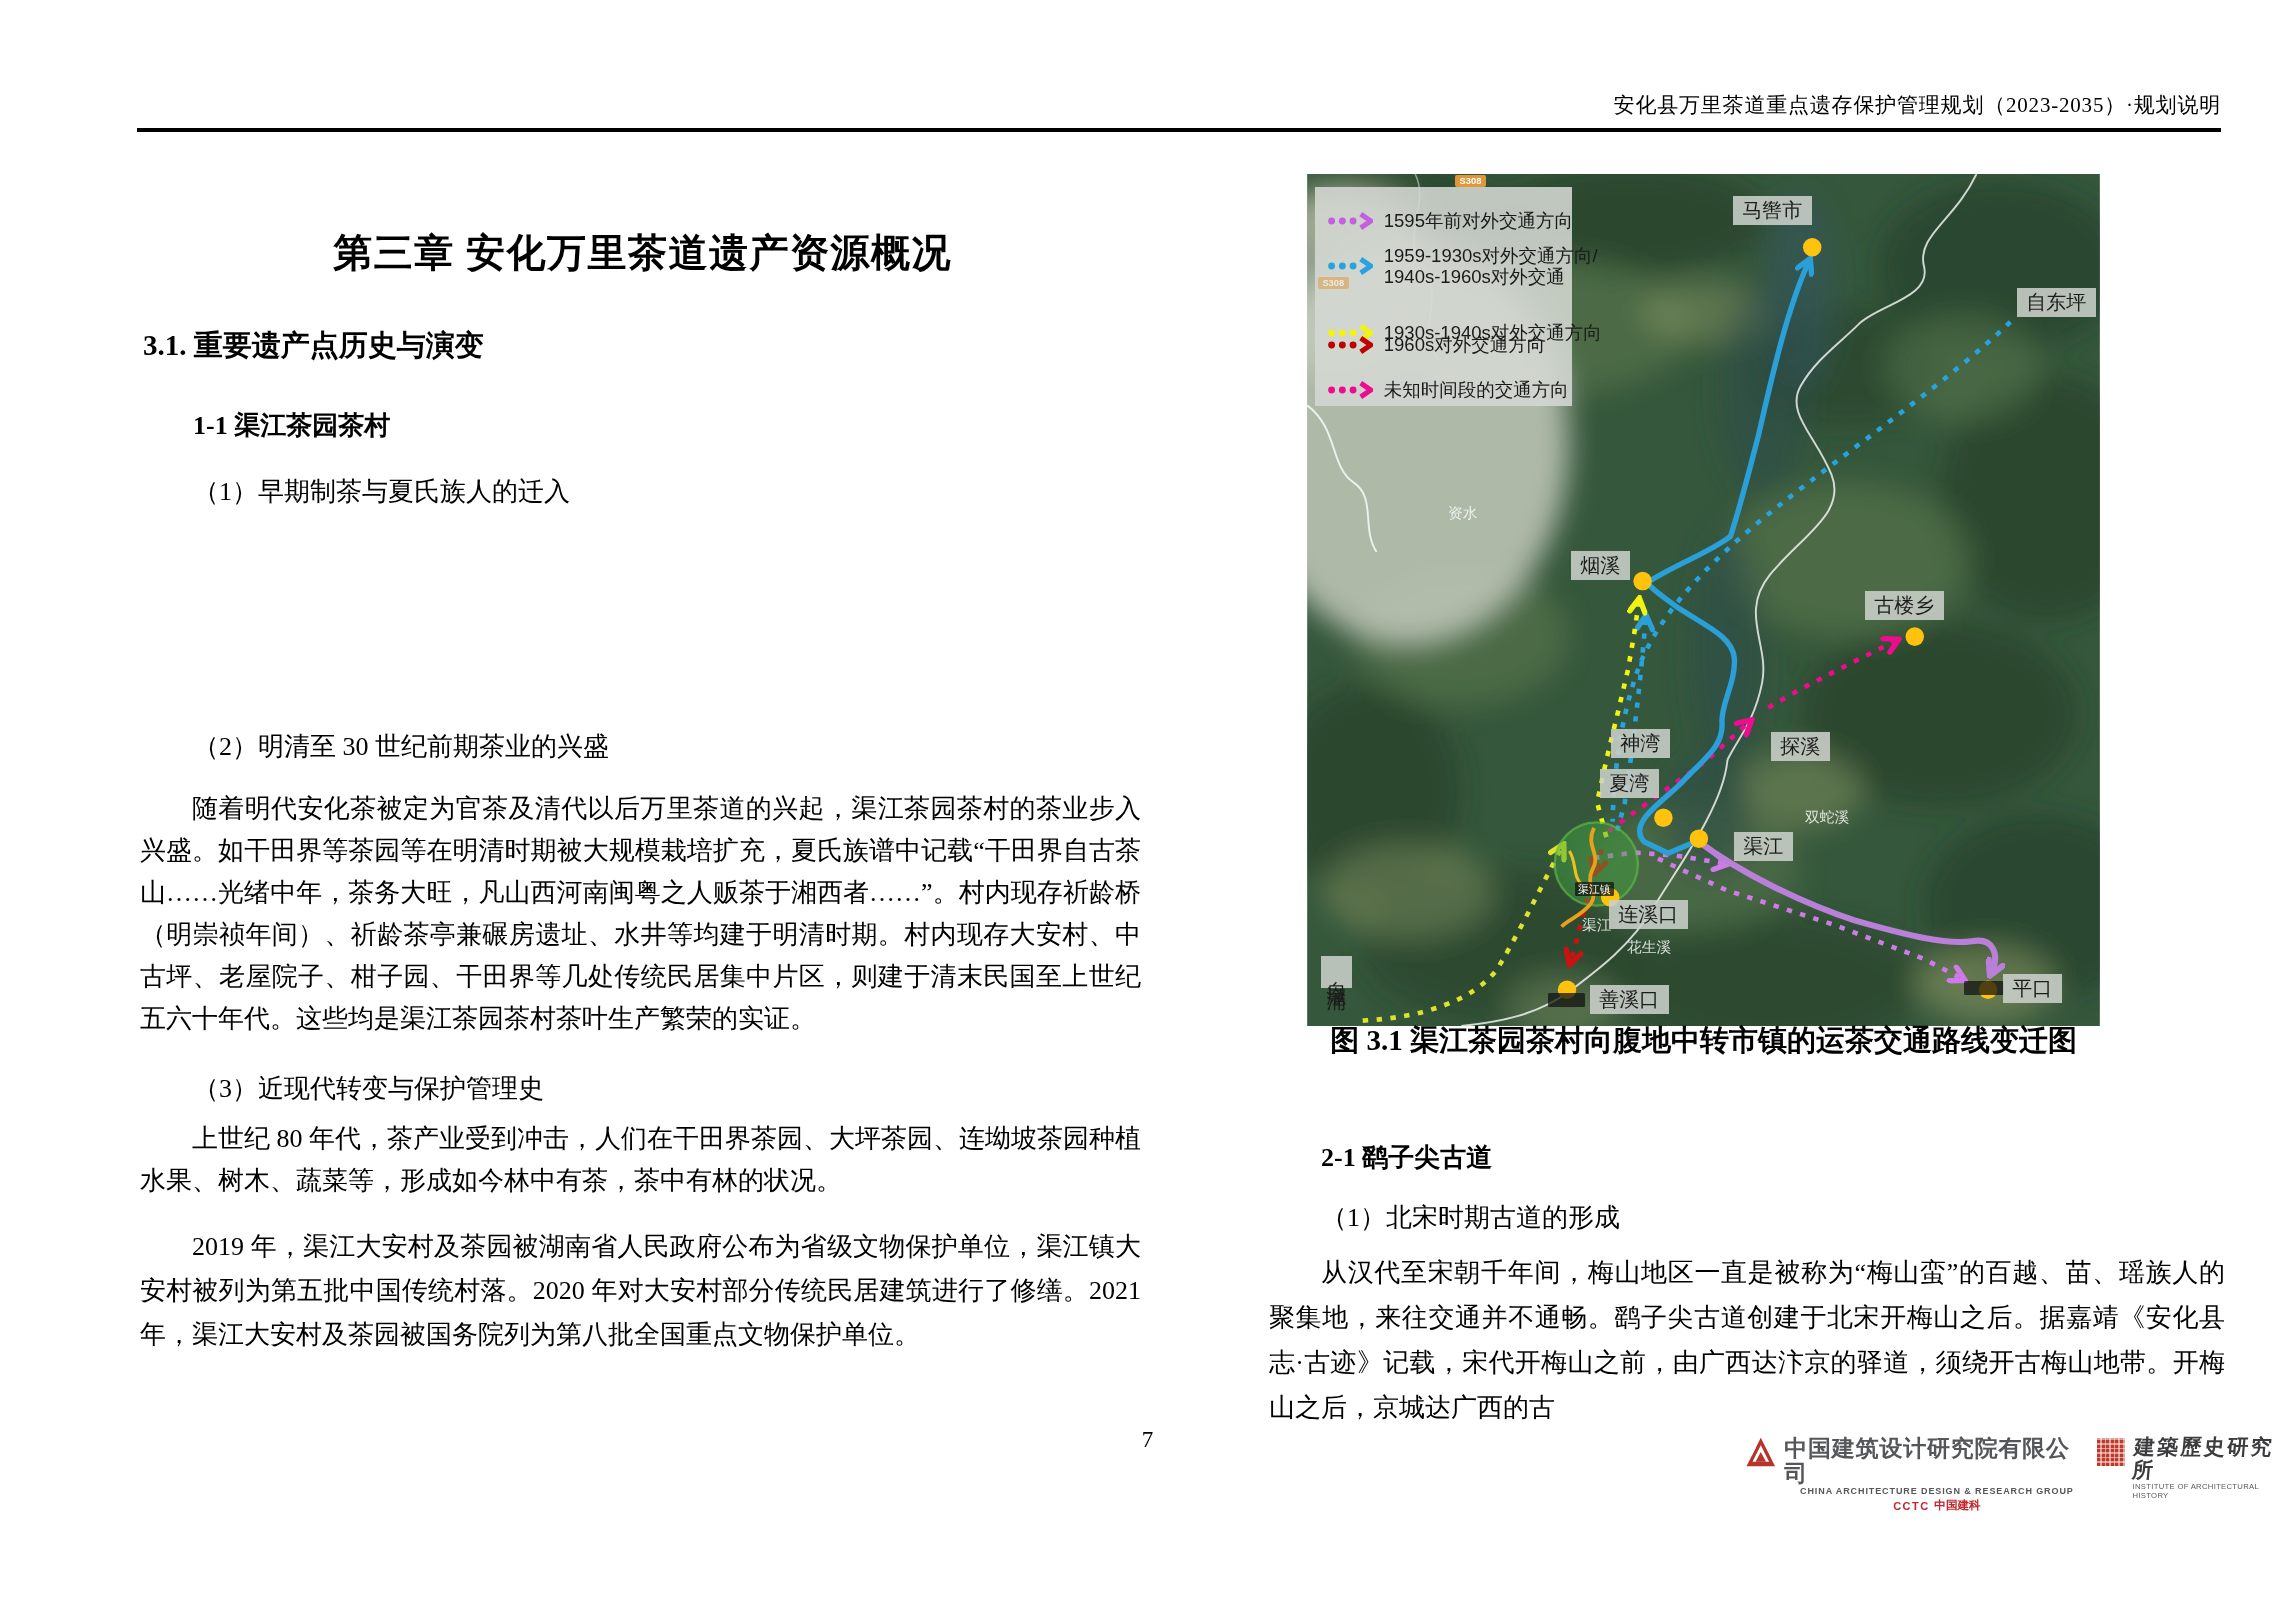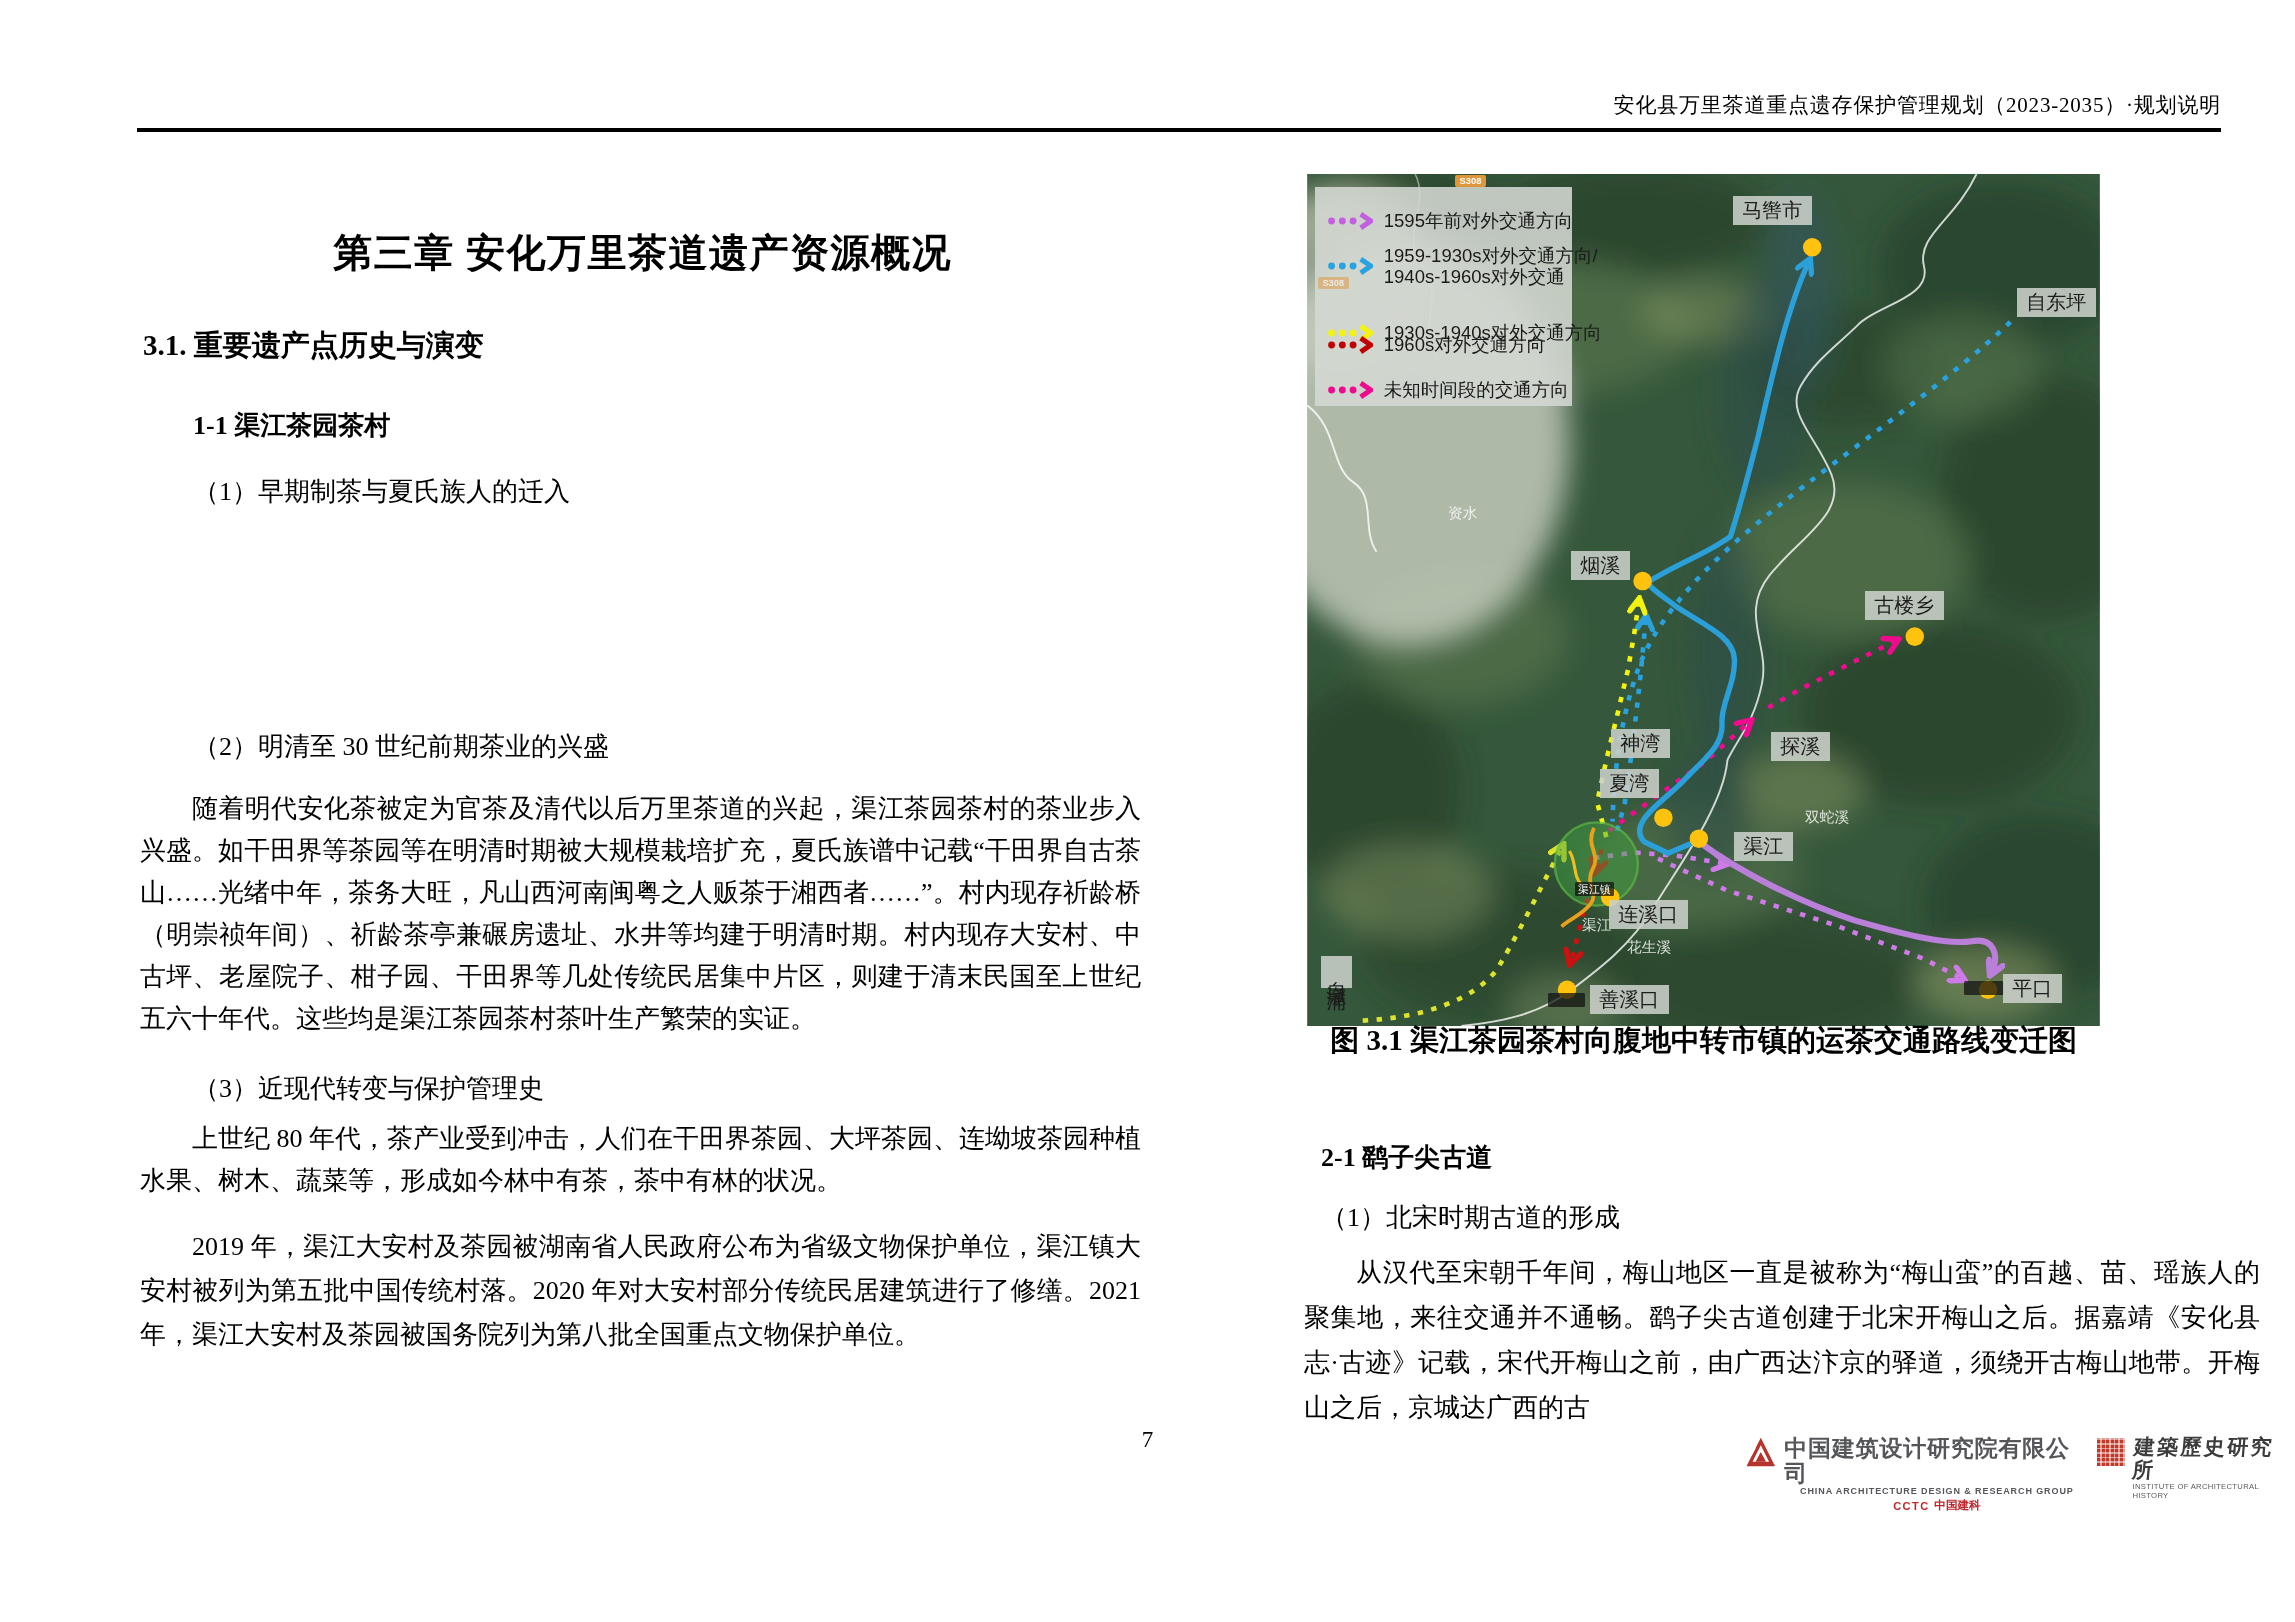--- a/index.html
+++ b/index.html
@@ -22,21 +22,21 @@
   .p2{top:788px;line-height:42px;}
   .p3{top:1118px;line-height:42px;}
   .p4{top:1225px;line-height:44px;}
   
   .map-wrap{left:1307px;top:174px;width:793px;height:852px;overflow:hidden;}
   .map-wrap svg.mapsvg{position:absolute;left:0;top:0;}
   .caption{left:1307px;top:1021px;width:793px;display:flex;justify-content:center;
            font-size:29px;font-weight:bold;white-space:nowrap;}
   .sec21{left:1321px;top:1140px;font-size:26px;font-weight:bold;}
   .rh1{left:1321px;top:1200px;}
-  .rp1{left:1304px;top:1250px;width:956px;font-size:26px;line-height:45px;text-align:justify;text-indent:2em;word-break:break-all;}
+  .rp1{left:1269px;top:1250px;width:956px;font-size:26px;line-height:45px;text-align:justify;text-indent:2em;word-break:break-all;}
   
   .chip{position:absolute;background:rgba(203,208,202,0.88);color:#1c1c1c;
         font-family:"Liberation Sans","DejaVu Sans",sans-serif;font-size:20px;
         padding:3.1px 9.3px;white-space:nowrap;line-height:23px;}
   .chip.vert{writing-mode:vertical-rl;text-orientation:upright;padding:9.3px 3.9px;letter-spacing:4.6px;}
   .darkchip{position:absolute;background:rgba(15,15,15,0.72);color:#fff;
         font-family:"Liberation Sans",sans-serif;font-size:10.8px;padding:0.8px 3.1px;border-radius:1.5px;line-height:12.3px;}
   .riverlbl{position:absolute;color:rgba(255,255,255,0.82);font-family:"Liberation Sans",sans-serif;
         font-size:14.7px;white-space:nowrap;}
   .roadbadge{position:absolute;background:#e0973a;color:#fff;font-family:"Liberation Sans",sans-serif;

